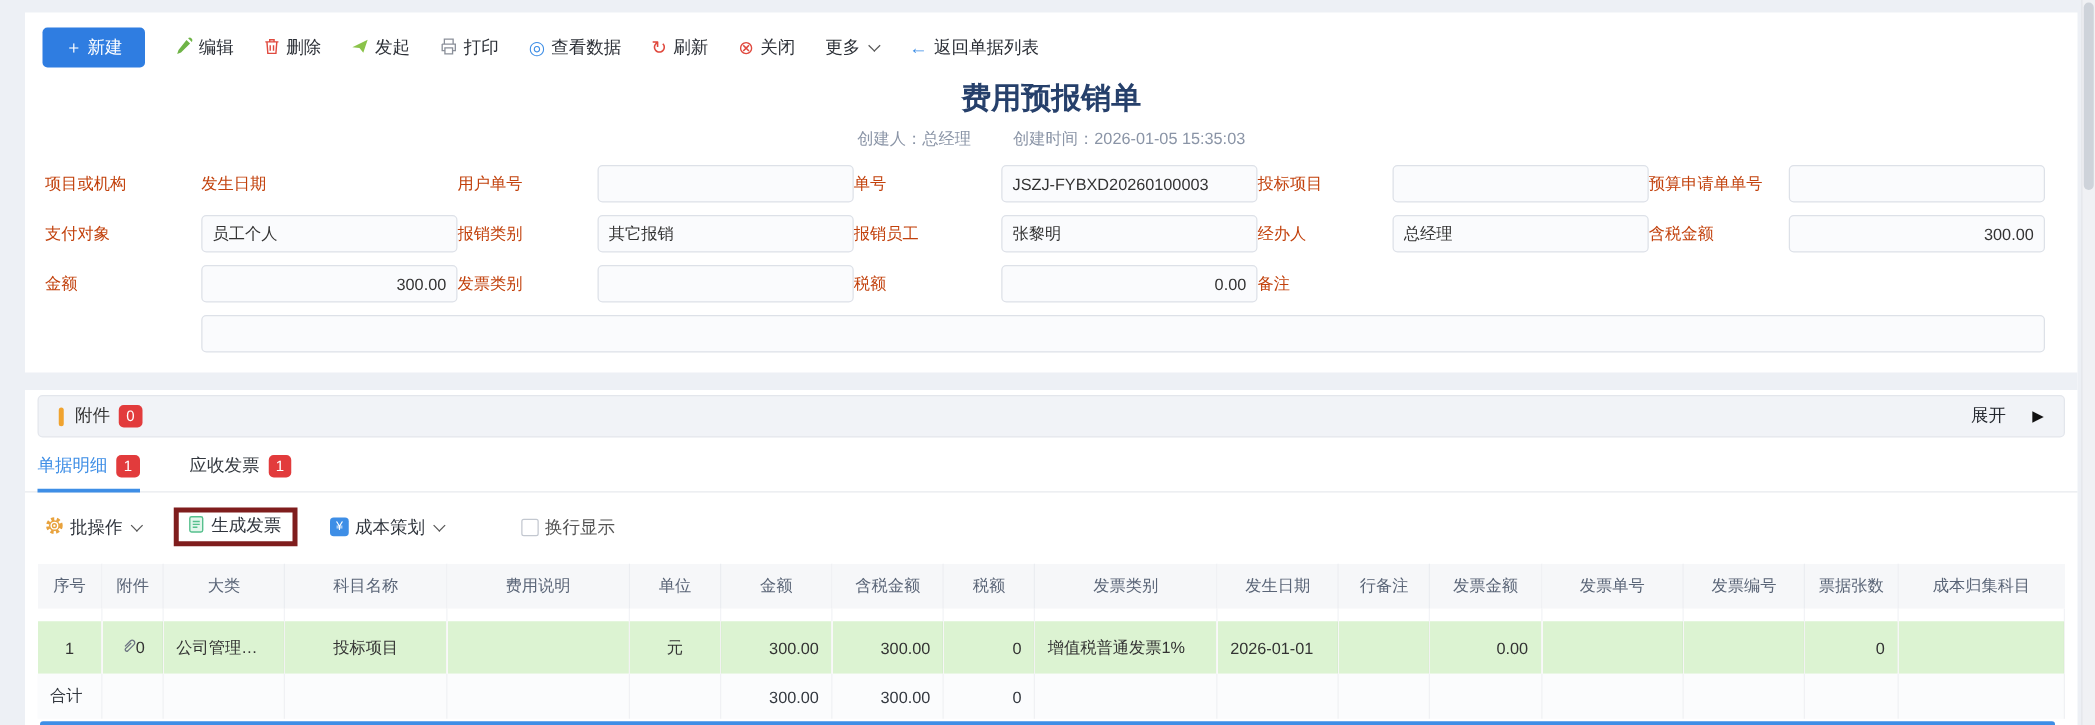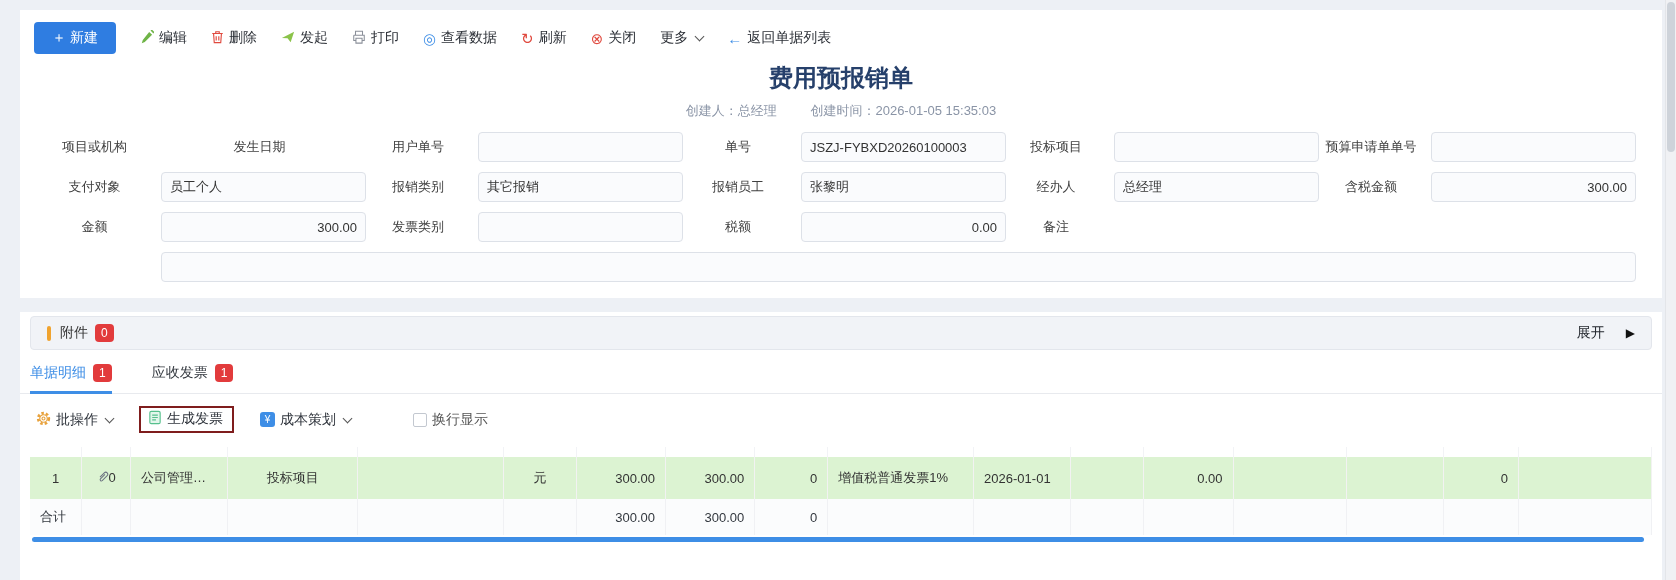--- a/index.html
+++ b/index.html
@@ -15,21 +15,21 @@
   .tb-item .glyph { font-size:15px; line-height:1; }
   .chev { display:inline-block; width:7px; height:7px; border-right:1.6px solid #555; border-bottom:1.6px solid #555; transform:rotate(45deg); margin-left:3px; margin-top:-3px; } .g-red { color:#e0493e; } .g-blue { color:#3e8ee6; }
 
   
   .doc-title { text-align:center; font-size:24px; font-weight:bold; color:#26406b; margin-top:2px; }
   .doc-sub { text-align:center; font-size:13px; color:#8a94a6; margin-top:8px; }
   .doc-sub .pair { margin:0 15px; }
 
   
   .form { display:grid; grid-template-columns:125px 1fr 112px 1fr 118px 1fr 108px 1fr 112px 1fr; grid-row-gap:10px; align-items:center; padding:12px 26px 16px 16px; font-size:13px; }
-  .flabel { text-align:center; padding-right:8px; color:#404040; line-height:1.25; }
+  .flabel { text-align:left; padding-right:8px; color:#c2410c; line-height:1.25; }
   .fwrap { position:relative; display:flex; align-items:center; }
   .finput { width:100%; height:30px; background:#fafbfd; border:1px solid #dde1e8; border-radius:4px; padding:0 8px; font-size:13px; color:#333; font-family:inherit; outline:none; }
   .finput.num { text-align:right; }
   .span-wide { grid-column:2/5; }
   .span-remark { grid-column:2/11; }
   .info-dot { flex:0 0 15px; width:15px; height:15px; margin-left:7px; border-radius:50%; background:#f0882c; color:#fff; font-size:10px; font-weight:bold; display:flex; align-items:center; justify-content:center; font-style:italic; }
   .cal-icon { position:absolute; right:7px; top:7px; }
 
   
   .gapband { height:14px; background:#edf0f5; }
@@ -41,21 +41,21 @@
 
   
   .tabs { display:flex; gap:40px; padding:14px 10px 0 10px; border-bottom:1px solid #e8eaee; font-size:14px; }
   .tab { position:relative; padding-bottom:11px; display:inline-flex; align-items:center; cursor:pointer; color:#33383f; }
   .tab.active { color:#3e8ee6; }
   .tab.active::after { content:""; position:absolute; left:0; right:0; bottom:-1px; height:3px; background:#3e8ee6; }
 
   
   .dtoolbar { display:flex; align-items:center; gap:26px; padding:12px 16px 10px 16px; font-size:14px; color:#2f343c; }
   .dt-item { display:inline-flex; align-items:center; gap:5px; cursor:pointer; }
-  .hl-red { border:2px solid #7f1d1d; padding:2px 9px 3px 7px; display:inline-flex; align-items:center; gap:5px; }
+  .hl-red { border:4px solid #7f1d1d; padding:2px 9px 3px 7px; display:inline-flex; align-items:center; gap:5px; }
   .yuan-ic { width:15px; height:15px; background:#3e8ee6; border-radius:3px; color:#fff; font-size:10px; display:flex; align-items:center; justify-content:center; }
   .checkbox { width:14px; height:14px; border:1px solid #c3c8d0; border-radius:2px; background:#fff; display:inline-block; }
   .dim { color:#555; }
 
   
   .tblwrap { margin:4px 10px 0 10px; }
   table { width:100%; border-collapse:collapse; table-layout:fixed; font-size:13px; }
   th { background:#f6f7f9; color:#5a6577; font-weight:normal; height:36px; border-right:1px solid #ebedf1; text-align:center; white-space:nowrap; overflow:hidden; }
   th:last-child { border-right:none; }
   tr.spacer td { height:10px; background:#fff; border-right:1px solid #f2f3f6; }
@@ -260,20 +260,39 @@
             <col style="width:9.0%">
             <col style="width:6.0%">
             <col style="width:4.5%">
           <col style="width:5.5%">
             <col style="width:7.0%">
             <col style="width:6.0%">
             <col style="width:4.6%">
           <col style="width:8.2%">
         </colgroup>
         <thead>
+          <tr>
+            <th>序号</th>
+            <th>附件</th>
+            <th>大类</th>
+            <th>科目名称</th>
+            <th>费用说明</th>
+            <th>单位</th>
+            <th>金额</th>
+            <th>含税金额</th>
+            <th>税额</th>
+            <th>发票类别</th>
+            <th>发生日期</th>
+            <th>行备注</th>
+            <th>发票金额</th>
+            <th>发票单号</th>
+            <th>发票编号</th>
+            <th>票据张数</th>
+            <th>成本归集科目</th>
+          </tr>
           <tr class="spacer">
             <td></td>
               <td></td>
               <td></td>
               <td></td>
               <td></td>
               <td></td>
               <td></td>
               <td></td>
               <td></td>

